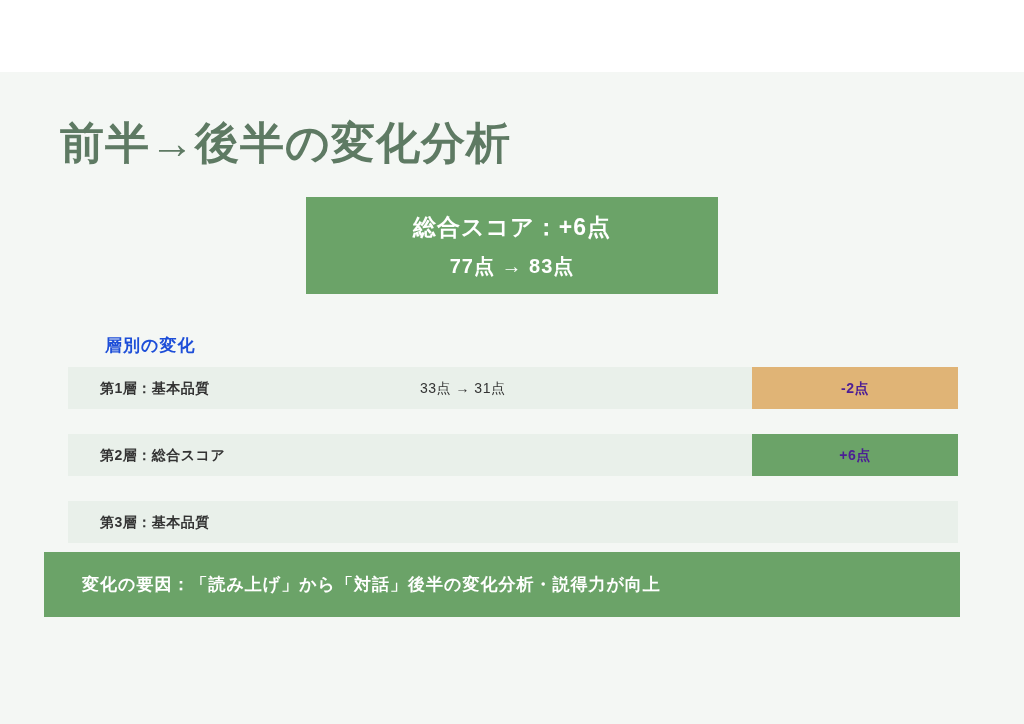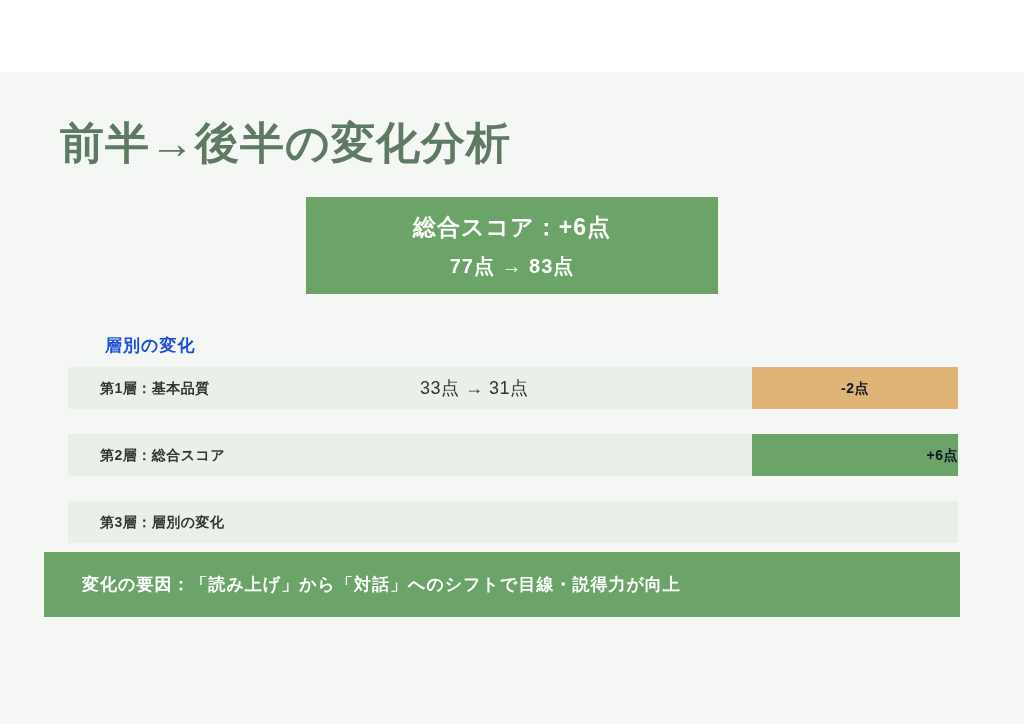--- a/index.html
+++ b/index.html
@@ -86,35 +86,35 @@
     font-weight: bold;
     color: #333333;
     letter-spacing: 0.5px;
   }
   .row-change {
     position: absolute;
     left: 352px;
     top: 0;
     height: 42px;
     line-height: 42px;
-    font-size: 18px;
+    font-size: 14px;
     color: #333333;
     letter-spacing: 0.5px;
   }
   .row-delta {
     position: absolute;
     right: 0;
     top: 0;
     width: 206px;
     height: 42px;
     line-height: 42px;
     text-align: center;
     font-size: 14px;
     font-weight: bold;
-    color: #0f172a;
+    color: #4c1d95;
     letter-spacing: 0.5px;
   }
   .footer {
     position: absolute;
     left: 44px;
     top: 480px;
     width: 916px;
     height: 65px;
     background: #6ba368;
     display: flex;
@@ -145,26 +145,26 @@
   <div class="rows">
 
     <div class="row">
       <div class="row-label">第1層：基本品質</div>
       <div class="row-change">33点 → 31点</div>
       <div class="row-delta" id="delta-0" style="background: rgb(224, 180, 118);">-2点</div>
     </div>
 
     <div class="row">
       <div class="row-label">第2層：総合スコア</div>
-      <div class="row-delta" id="delta-1" style="background: rgb(107, 163, 104); text-align: right;">+6点</div>
+      <div class="row-delta" id="delta-1" style="background: rgb(107, 163, 104);">+6点</div>
     </div>
 
     <div class="row">
-      <div class="row-label">第3層：層別の変化</div>
+      <div class="row-label">第3層：基本品質</div>
     </div>
 
   </div>
 
   <div class="footer">
-    <div class="footer-text">変化の要因：「読み上げ」から「対話」へのシフトで目線・説得力が向上</div>
+    <div class="footer-text">変化の要因：「読み上げ」から「対話」後半の変化分析・説得力が向上</div>
   </div>
 
 </div>
 
 </body></html>

